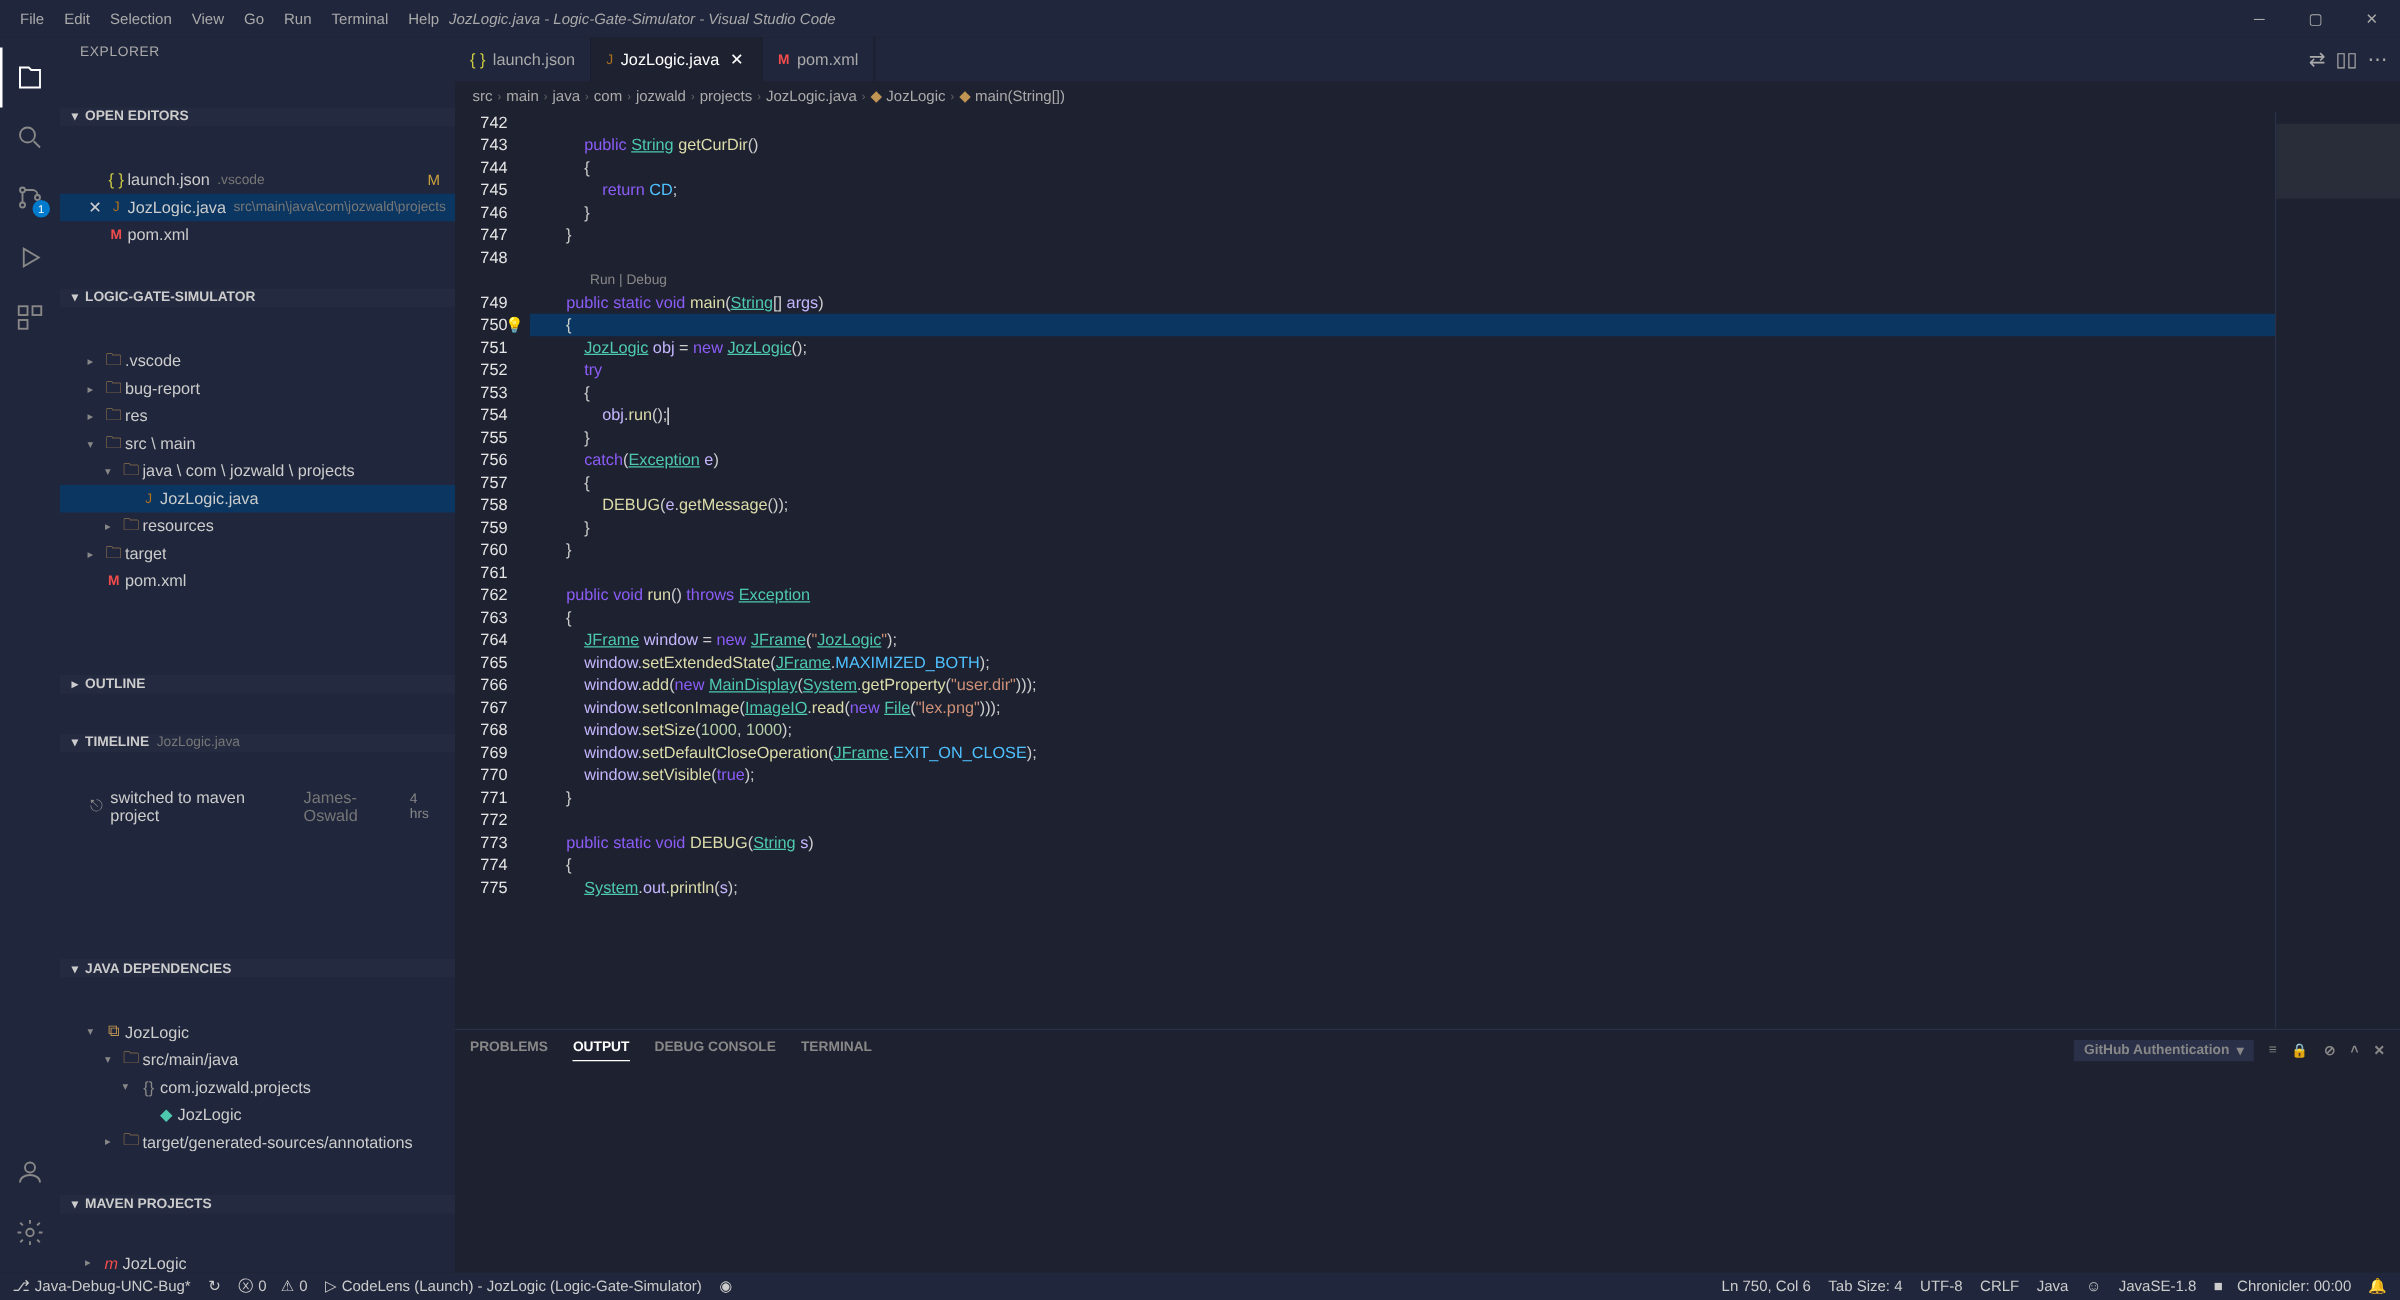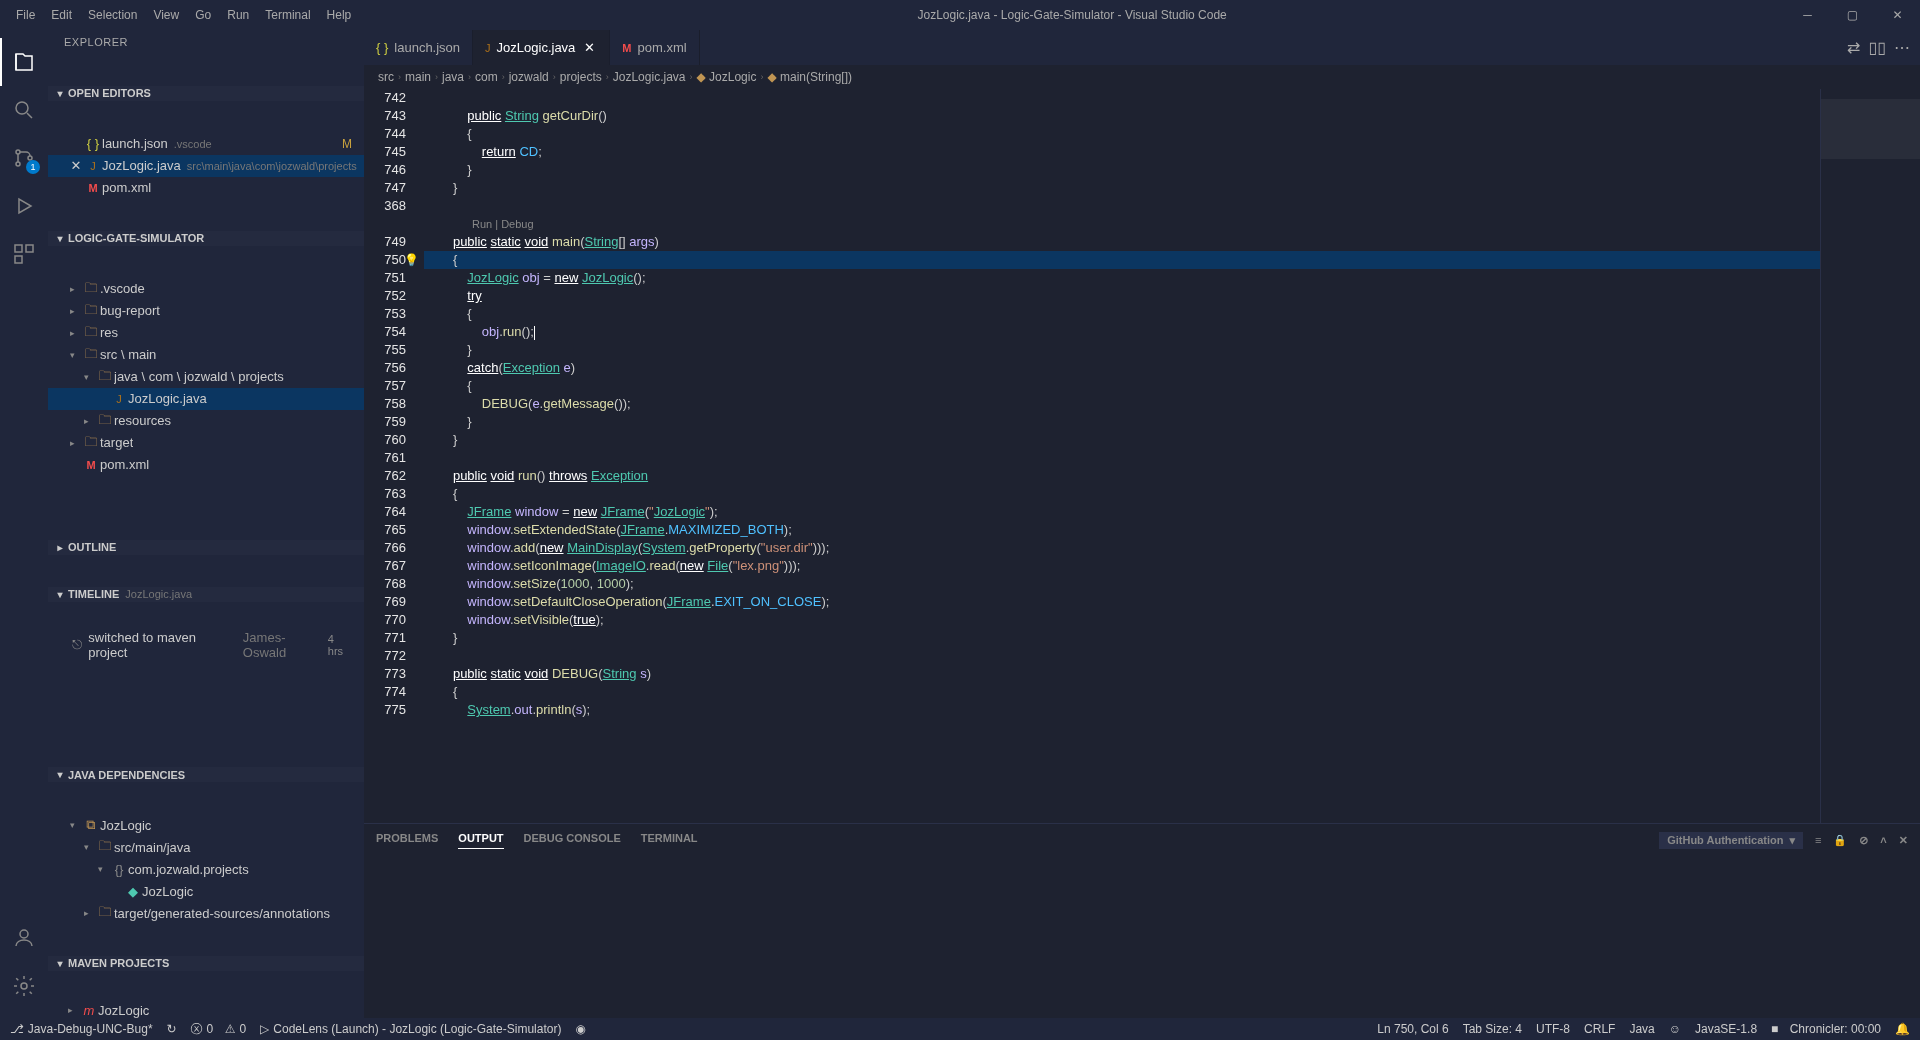--- a/index.html
+++ b/index.html
@@ -2,21 +2,21 @@
 <html><head>
 <meta charset="utf-8">
 <style>
 * { margin: 0; padding: 0; box-sizing: border-box; font-family: 'Segoe UI', Tahoma, sans-serif; user-select: none; }
 body { background: #1e2230; color: #cccccc; overflow: hidden; width: 1920px; height: 1040px; }
 
 
 .titlebar { height: 30px; background: #20263b; display: flex; align-items: center; font-size: 12px; color: #aaa; }
 .titlebar .menu { display: flex; padding-left: 8px; }
 .titlebar .menu-item { padding: 0 8px; line-height: 30px; cursor: pointer; }
-.titlebar .title { flex: 1; text-align: center; color: #aaa; }
+.titlebar .title { flex: 1; text-align: left; color: #aaa; font-style: italic; }
 .titlebar .controls { display: flex; }
 .titlebar .win-btn { width: 45px; height: 30px; display: flex; align-items: center; justify-content: center; cursor: pointer; }
 
 
 .activity-bar { position: absolute; left: 0; top: 30px; bottom: 22px; width: 48px; background: #20263b; display: flex; flex-direction: column; align-items: center; padding-top: 8px; }
 .activity-icon { width: 48px; height: 48px; display: flex; align-items: center; justify-content: center; cursor: pointer; color: #888; position: relative; }
 .activity-icon.active { color: #fff; }
 .activity-icon.active::before { content: ''; position: absolute; left: 0; top: 0; bottom: 0; width: 2px; background: #fff; }
 .activity-icon svg { width: 24px; height: 24px; }
 .activity-bottom { margin-top: auto; margin-bottom: 8px; }
@@ -55,21 +55,21 @@
 
 .code-editor { flex: 1; display: flex; position: relative; overflow: hidden; font-family: 'Consolas', monospace; font-size: 13px; line-height: 18px; }
 .gutter { width: 60px; text-align: right; padding-right: 18px; color: #e5e5e5; }
 .code-content { flex: 1; position: relative; }
 .code-line { white-space: pre; height: 18px; }
 .code-line.highlighted { background: #0b3661; position: relative; }
 .lightbulb { position: absolute; left: -20px; color: #ffcc00; font-size: 12px; }
 .cursor-mark { border-left: 1px solid #fff; display: inline-block; height: 14px; vertical-align: middle; }
 
 
-.kw { color: #ffffff; text-decoration: underline; }
+.kw { color: #8b5cf6; }
 .fn { color: #dcdcaa; }
 .type-u { color: #4ec9b0; text-decoration: underline; }
 .str { color: #ce9178; }
 .num { color: #b5cea8; }
 .var { color: #c4b5fd; }
 .const { color: #4fc1ff; }
 .codelens { color: #888; font-size: 11px; padding-left: 48px; }
 
 
 .minimap { width: 100px; background: #1e2230; position: relative; border-left: 1px solid #2a3048; }
@@ -356,21 +356,21 @@
     </div>
 
   <div class="code-editor">
     <div class="gutter" id="gutter">
         <div class="code-line">742</div>
         <div class="code-line">743</div>
         <div class="code-line">744</div>
         <div class="code-line">745</div>
         <div class="code-line">746</div>
         <div class="code-line">747</div>
-        <div class="code-line">368</div>
+        <div class="code-line">748</div>
         <div class="code-line">&nbsp;</div>
         <div class="code-line">749</div>
         <div class="code-line">750</div>
         <div class="code-line">751</div>
         <div class="code-line">752</div>
         <div class="code-line">753</div>
         <div class="code-line">754</div>
         <div class="code-line">755</div>
         <div class="code-line">756</div>
         <div class="code-line">757</div>

